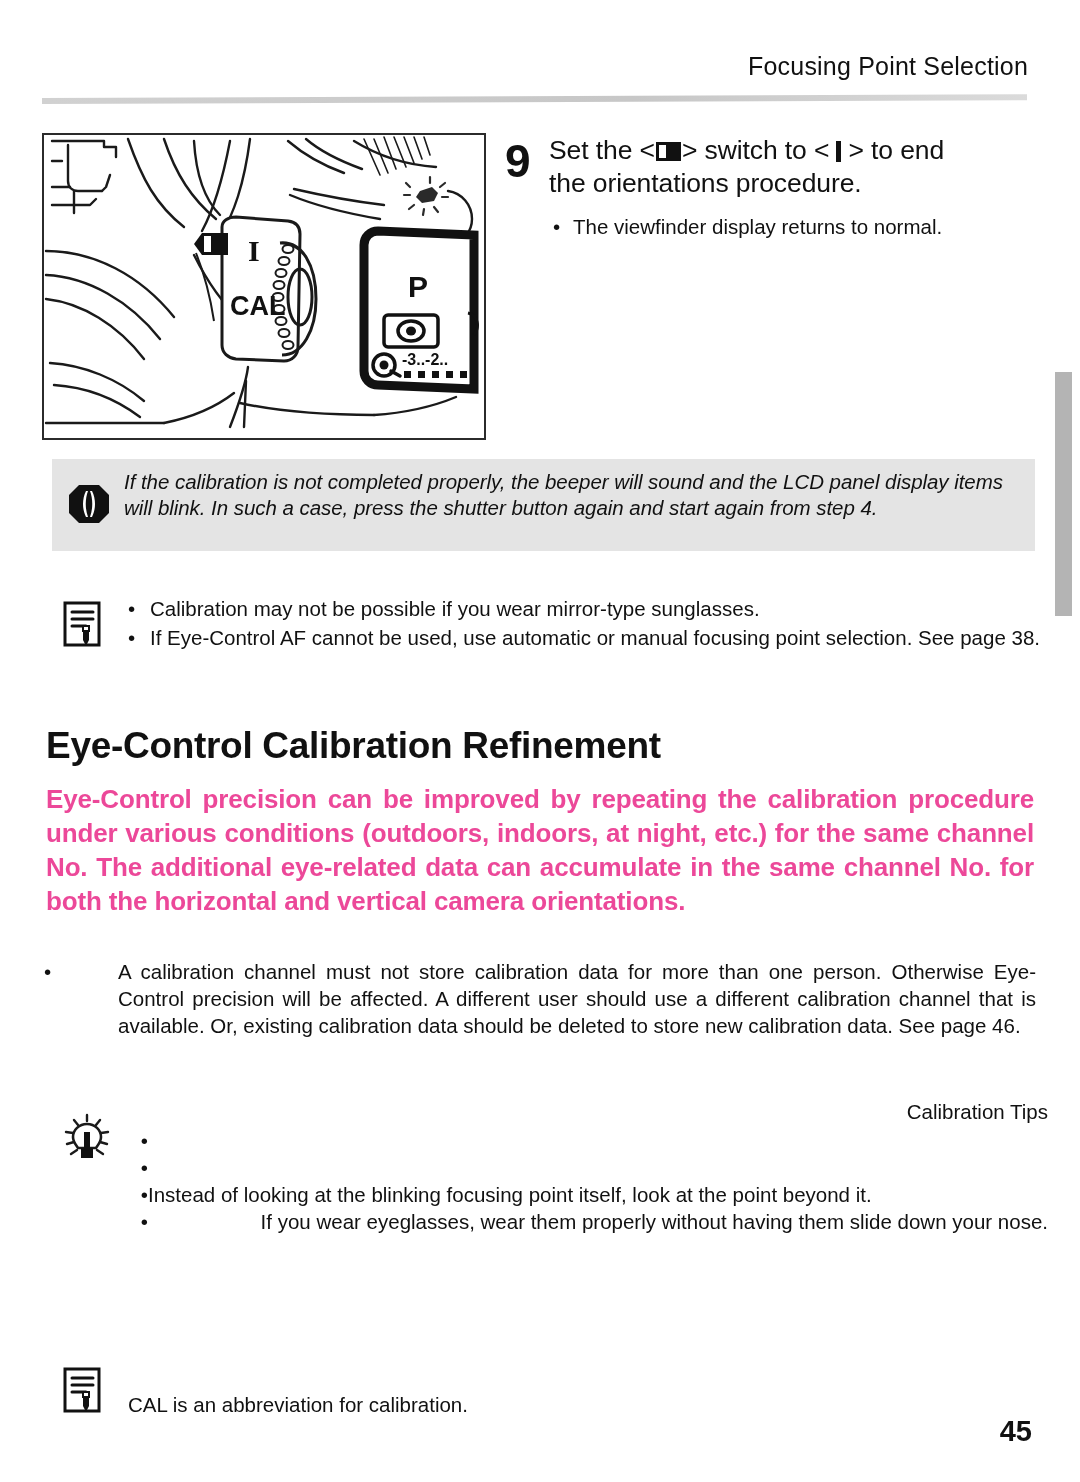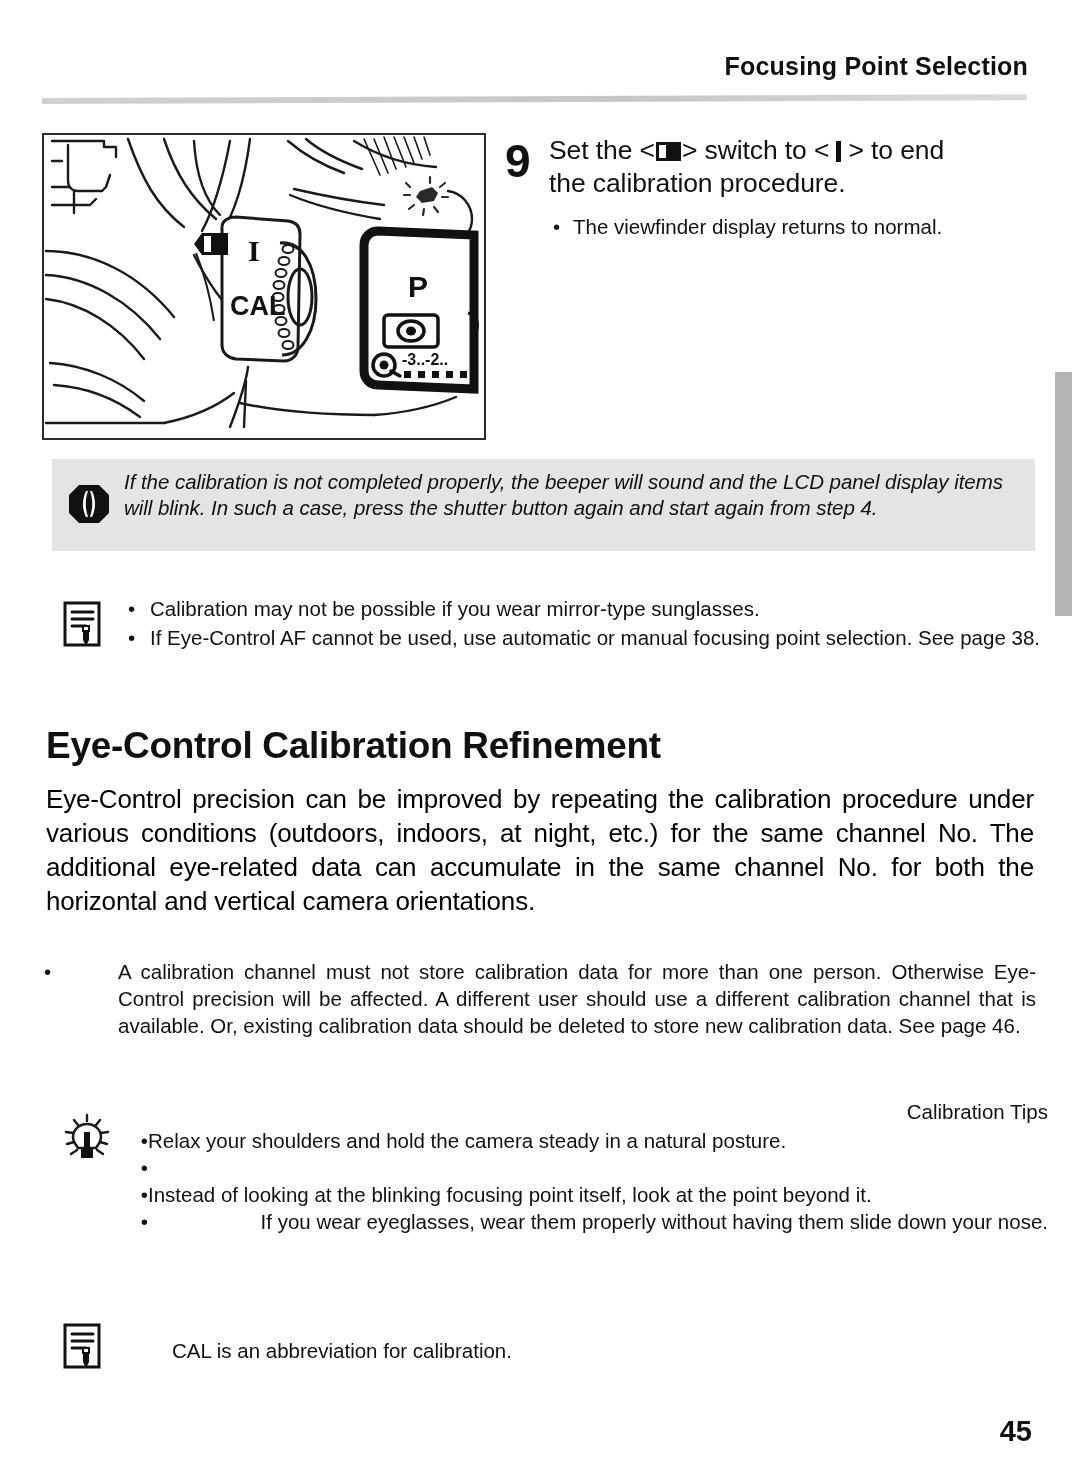--- a/index.html
+++ b/index.html
@@ -15,21 +15,21 @@
     color: #111111;
     overflow: hidden;
   }
 
   
   .page-header {
     position: absolute;
     top: 52px;
     right: 52px;
     font-size: 25px;
-    font-weight: bold;
+    font-weight: normal;
     letter-spacing: 0.2px;
     color: #111;
   }
   .header-rule {
     position: absolute;
     top: 98px;
     left: 42px;
     width: 985px;
     height: 6px;
     background: linear-gradient(to right, #c9c9c9, #bdbdbd 60%, #d4d4d4);
@@ -176,22 +176,23 @@
   
   .main-para {
     position: absolute;
     left: 46px;
     top: 782px;
     width: 988px;
     font-size: 26px;
     line-height: 34px;
     text-align: justify;
     text-align-last: left;
-    color: #000000;
+    color: #ec4899;
     letter-spacing: -0.15px;
+    font-weight: bold;
   }
 
   
   .channel-bullet {
     position: absolute;
     left: 44px;
     top: 958px;
     width: 992px;
     display: flex;
     font-size: 20.5px;
@@ -212,24 +213,23 @@
   .tips-icon { flex: 0 0 62px; padding-top: 14px; }
   .tips-body { font-size: 20.5px; line-height: 27px; color: #111; text-align: right; }
   .tips-title { margin-bottom: 2px; }
   .tips-li { display: flex; }
   .tips-li .dot { flex: 0 0 24px; }
 
   
   .footnote-block {
     position: absolute;
     left: 62px;
-    top: 1320px;
-    display: flex;
-    align-items: center;
-    gap: 44px;
+    top: 1364px;
+    display: flex;
+    align-items: flex-end;
   }
   .footnote-icon { flex: 0 0 66px; padding-top: 2px; }
   .footnote-text { font-size: 20.5px; line-height: 26px; color: #111; padding-top: 8px; }
 
   
   .page-number {
     position: absolute;
     right: 48px;
     bottom: 34px;
     font-size: 29px;
@@ -368,21 +368,21 @@
       <path d="M424 178 C434 180 436 192 430 200" fill="none" stroke="#111" stroke-width="3"></path>
     </g>
   </svg>
 </div>
 
 <div class="step-block">
   <div class="step-row">
     <div class="step-num">9</div>
     <div class="step-text">
       <span>Set the &lt;</span><span class="sym-box"></span><span>&gt; switch to &lt;</span><span class="sym-bar"></span><span>&gt; to end</span><br>
-      <span>the calibration procedure.</span>
+      <span>the orientations procedure.</span>
     </div>
   </div>
   <div class="step-bullet">
     <span class="dot">•</span>
     <span>The viewfinder display returns to normal.</span>
   </div>
 </div>
 
 <div class="caution-box">
   <div class="caution-inner">
@@ -448,21 +448,20 @@
       <path d="M25 12 C33 12 39 18 39 25 C39 30 36 33 34 36 L16 36
                C14 33 11 30 11 25 C11 18 17 12 25 12 Z" fill="#fff" stroke="#1a1a1a" stroke-width="2.6"></path>
       <rect x="19" y="36" width="12" height="10" fill="#111"></rect>
       <path d="M22 20 L28 20 L28 36 L25 40 L22 36 Z" fill="#111"></path>
     </svg>
   </div>
   <div class="tips-body">
     <div class="tips-title">Calibration Tips</div>
     <div class="tips-li">
       <span class="dot">•</span>
-      <span>Relax your shoulders and hold the camera steady in a natural posture.</span>
     </div>
     <div class="tips-li">
       <span class="dot">•</span>
     </div>
     <div class="tips-li">
       <span class="dot">•</span>
       <span>Instead of looking at the blinking focusing point itself, look at the point beyond it.</span>
     </div>
     <div class="tips-li">
       <span class="dot">•</span>

